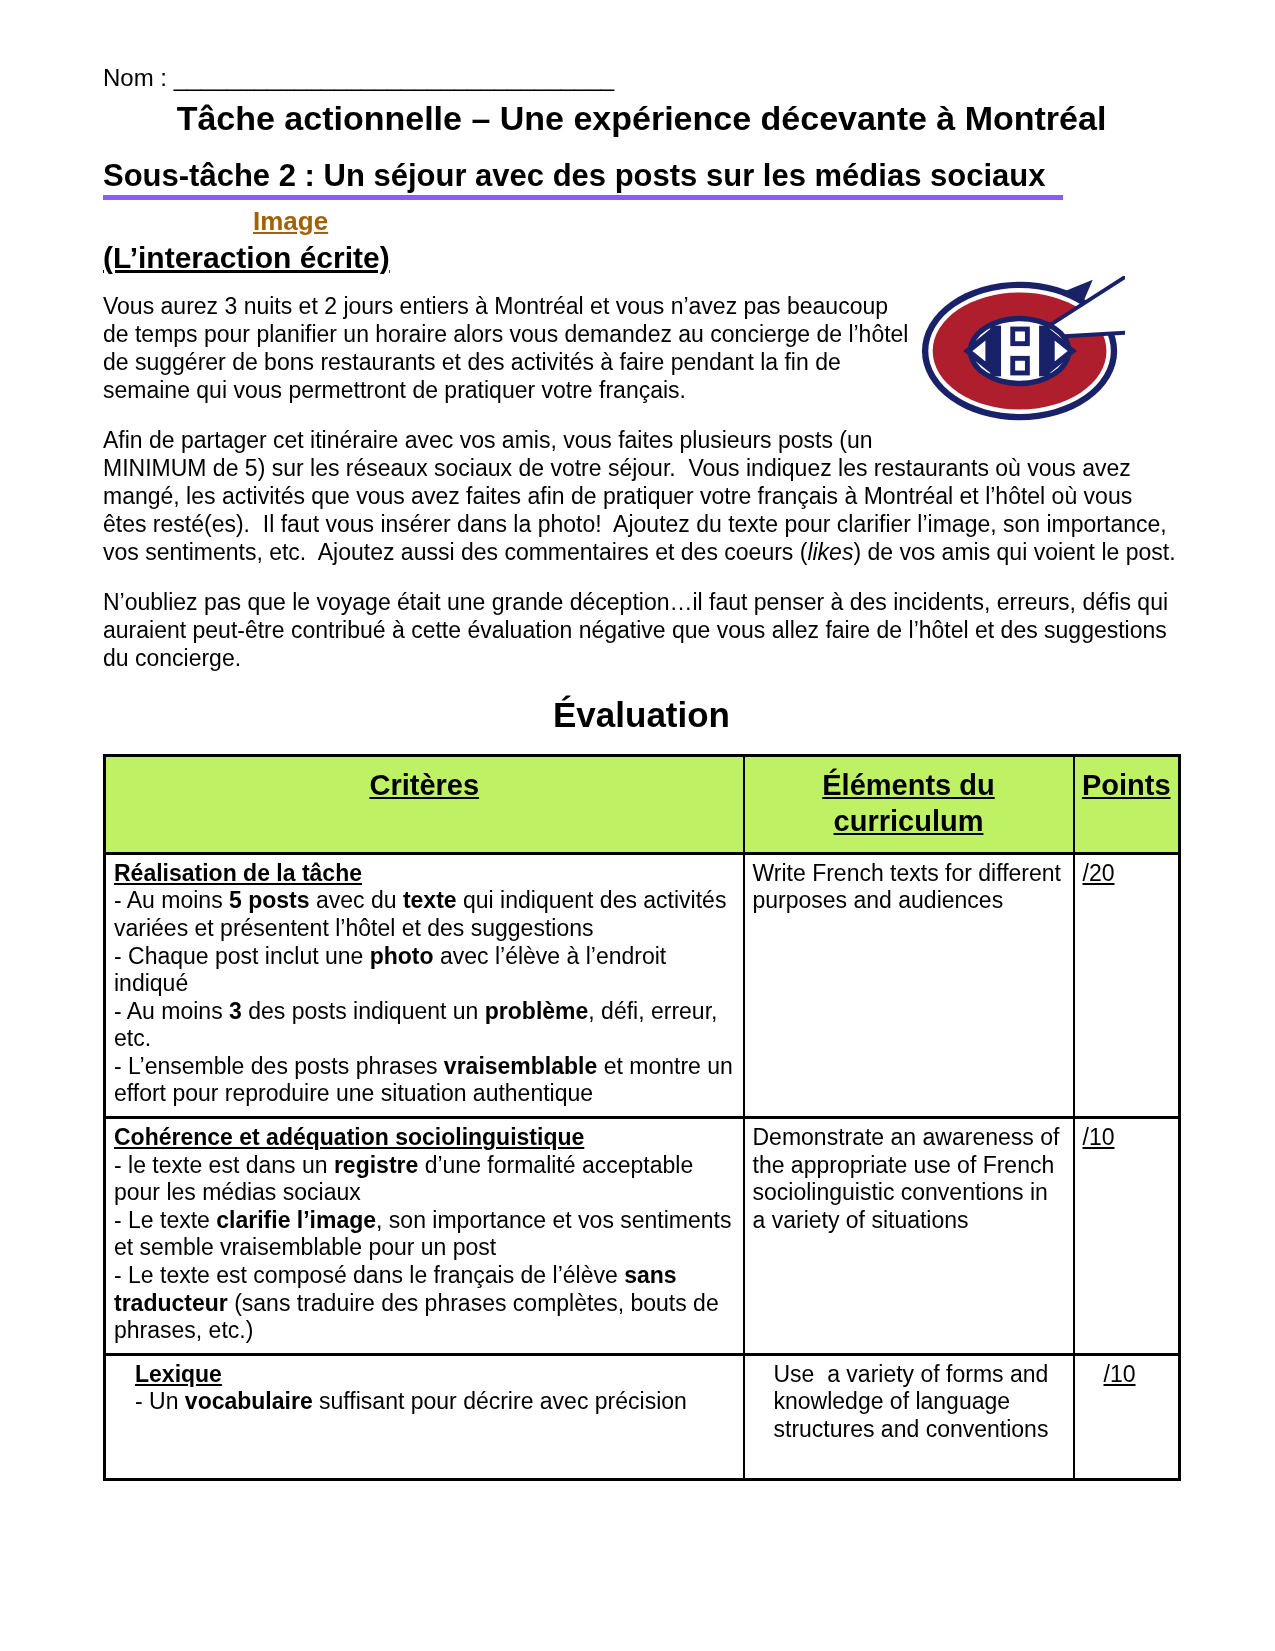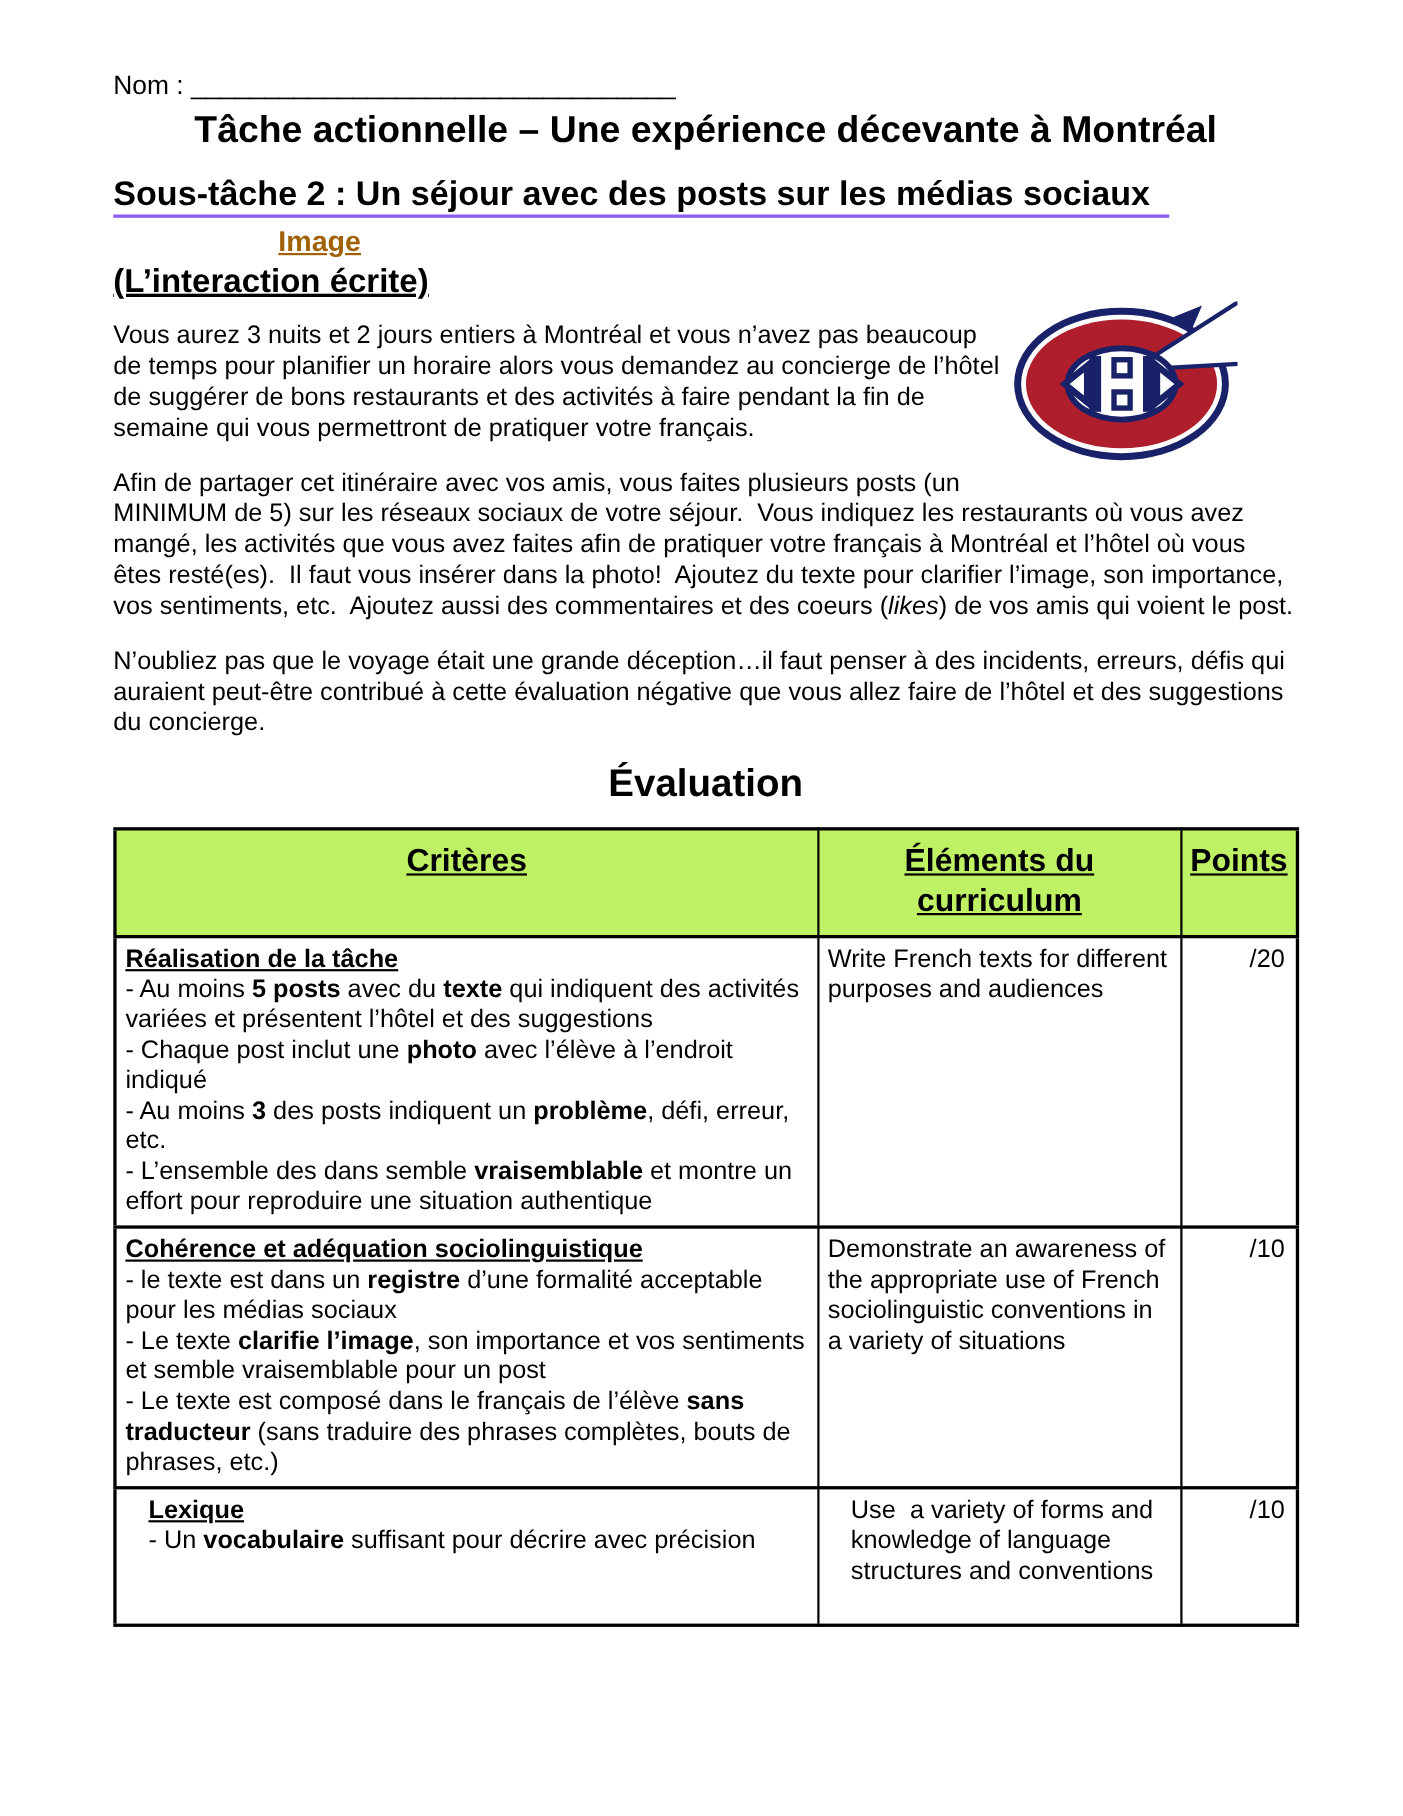--- a/index.html
+++ b/index.html
@@ -30,21 +30,21 @@
     line-height: 1.25;
   }
   .subtask-heading {
     margin-top: 6px;
     font-size: 31px;
     font-weight: 700;
     line-height: 1.2;
   }
   .subtask-heading .ul-extend {
     display: inline-block;
-    border-bottom: 3px solid #8b5cf6;
+    border-bottom: 5px solid #8b5cf6;
     padding-right: 18px;
     padding-bottom: 1px;
   }
   .image-link-row { margin: 6px 0 2px 150px; }
   .image-link {
     color: #a16207;
     font-weight: 700;
     font-size: 26px;
     text-decoration: underline;
     cursor: pointer;
@@ -95,21 +95,21 @@
   }
   table.eval-table td {
     vertical-align: top;
     padding: 5px 8px 8px 8px;
     line-height: 1.2;
   }
   .criteria-title {
     font-weight: 700;
     text-decoration: underline;
   }
-  .points-cell { text-align: right; padding-right: 10px !important; }
+  .points-cell { padding-right: 10px !important; text-decoration: underline; }
   .curriculum-cell { white-space: pre-wrap; }
   tr.row-last td { padding-bottom: 34px; padding-left: 29px; }
 </style>
 </head>
 <body>
 
 <div class="name-line">Nom : _________________________________</div>
 
 <h1 class="doc-title">Tâche actionnelle – Une expérience décevante à Montréal</h1>
 
@@ -169,21 +169,21 @@
     <th>Critères</th>
     <th>Éléments du curriculum</th>
     <th>Points</th>
   </tr>
   <tr>
     <td>
       <div class="criteria-title">Réalisation de la tâche</div>
       <div><span>- Au moins </span><span class="b">5 posts</span><span> avec du </span><span class="b">texte</span><span> qui indiquent des activités variées et présentent l’hôtel et des suggestions</span></div>
       <div><span>- Chaque post inclut une </span><span class="b">photo</span><span> avec l’élève à l’endroit indiqué</span></div>
       <div><span>- Au moins </span><span class="b">3</span><span> des posts indiquent un </span><span class="b">problème</span><span>, défi, erreur, etc.</span></div>
-      <div><span>- L’ensemble des dans semble </span><span class="b">vraisemblable</span><span> et montre un effort pour reproduire une situation authentique</span></div>
+      <div><span>- L’ensemble des posts phrases </span><span class="b">vraisemblable</span><span> et montre un effort pour reproduire une situation authentique</span></div>
     </td>
     <td class="curriculum-cell">Write French texts for different purposes and audiences</td>
     <td class="points-cell">/20</td>
   </tr>
   <tr>
     <td>
       <div class="criteria-title">Cohérence et adéquation sociolinguistique</div>
       <div><span>- le texte est dans un </span><span class="b">registre</span><span> d’une formalité acceptable pour les médias sociaux</span></div>
       <div><span>- Le texte </span><span class="b">clarifie l’image</span><span>, son importance et vos sentiments et semble vraisemblable pour un post</span></div>
       <div><span>- Le texte est composé dans le français de l’élève </span><span class="b">sans traducteur</span><span> (sans traduire des phrases complètes, bouts de phrases, etc.)</span></div>

